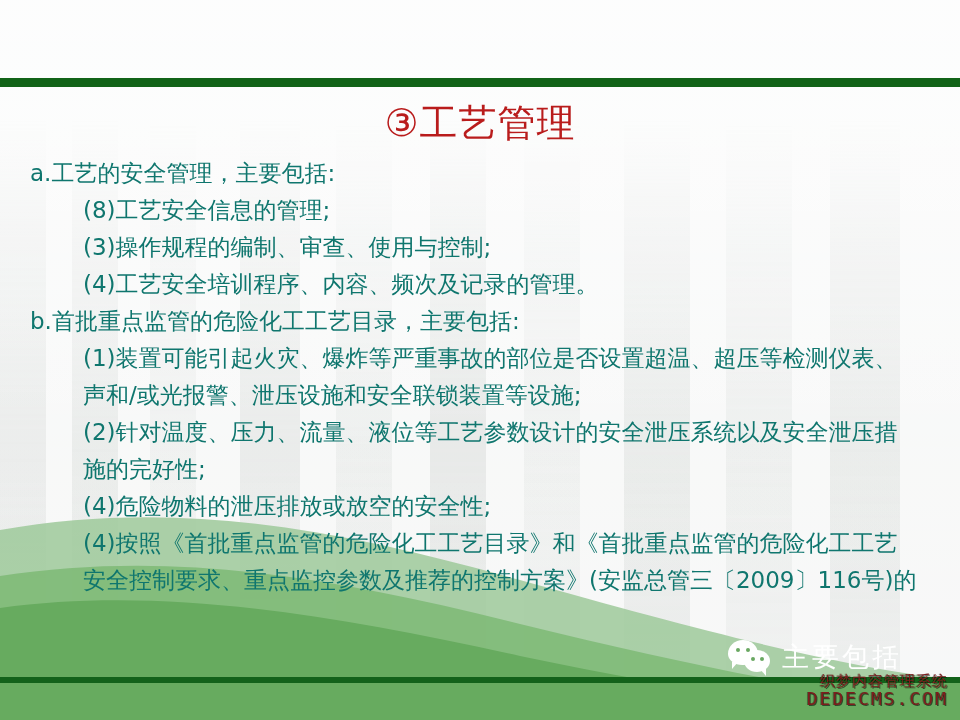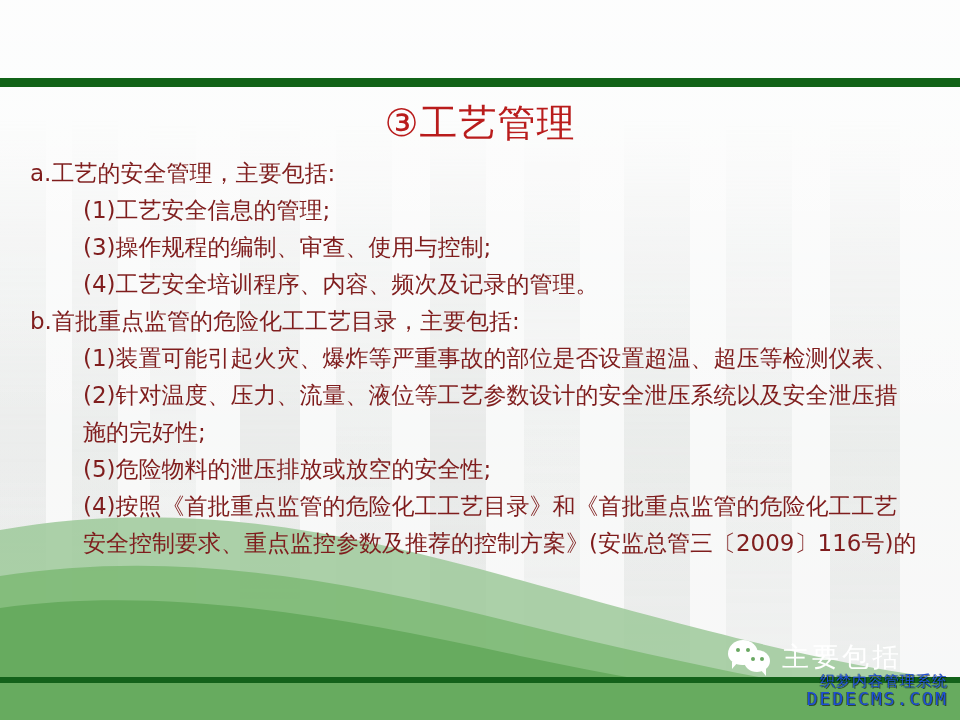--- a/index.html
+++ b/index.html
@@ -102,21 +102,21 @@
   .body-block {
     position: absolute;
     left: 30px;
     top: 155px;
     width: 910px;
   }
 
   .line {
     font-size: 23px;
     line-height: 37px;
-    color: #7f1d1d;
+    color: #0f766e;
     white-space: nowrap;
     font-family: "DejaVu Sans", "Liberation Sans", sans-serif;
   }
   .line.lvl0 { padding-left: 0px; }
   .line.lvl1 { padding-left: 53px; }
   .line.lvl1cont { padding-left: 53px; }
 
   
   .wm {
     position: absolute;
@@ -169,21 +169,21 @@
     color: #ffffff;
     letter-spacing: 3px;
     font-family: "DejaVu Sans", "Liberation Sans", sans-serif;
   }
 
   .dede {
     position: absolute;
     right: 0;
     top: 34px;
     text-align: right;
-    color: #1d4ed8;
+    color: #7f1d1d;
     text-shadow: 1px 1px 0 rgba(0,0,0,0.55), -1px 0 0 rgba(0,0,0,0.35);
   }
   .dede-cn {
     font-size: 15px;
     line-height: 18px;
     letter-spacing: 1px;
     font-family: "DejaVu Sans", "Liberation Sans", sans-serif;
   }
   .dede-en {
     font-size: 18px;
@@ -210,28 +210,29 @@
 
   <div class="top-rule"></div>
   <div class="bottom-rule"></div>
 
   <div class="content">
 
     <div class="slide-title">③工艺管理</div>
 
     <div class="body-block">
       <div class="line lvl0">a.工艺的安全管理，主要包括:</div>
-      <div class="line lvl1">(1)工艺安全信息的管理;</div>
+      <div class="line lvl1">(8)工艺安全信息的管理;</div>
       <div class="line lvl1">(3)操作规程的编制、审查、使用与控制;</div>
       <div class="line lvl1">(4)工艺安全培训程序、内容、频次及记录的管理。</div>
       <div class="line lvl0">b.首批重点监管的危险化工工艺目录，主要包括:</div>
       <div class="line lvl1">(1)装置可能引起火灾、爆炸等严重事故的部位是否设置超温、超压等检测仪表、</div>
+      <div class="line lvl1cont">声和/或光报警、泄压设施和安全联锁装置等设施;</div>
       <div class="line lvl1">(2)针对温度、压力、流量、液位等工艺参数设计的安全泄压系统以及安全泄压措</div>
       <div class="line lvl1cont">施的完好性;</div>
-      <div class="line lvl1">(5)危险物料的泄压排放或放空的安全性;</div>
+      <div class="line lvl1">(4)危险物料的泄压排放或放空的安全性;</div>
       <div class="line lvl1">(4)按照《首批重点监管的危险化工工艺目录》和《首批重点监管的危险化工工艺</div>
       <div class="line lvl1cont">安全控制要求、重点监控参数及推荐的控制方案》(安监总管三〔2009〕116号)的</div>
     </div>
 
     <div class="wm">
       <div class="wm-row">
         <span class="wechat-icon">
           <span class="b1"></span>
           <span class="b2"></span>
           <i class="e1"></i>

